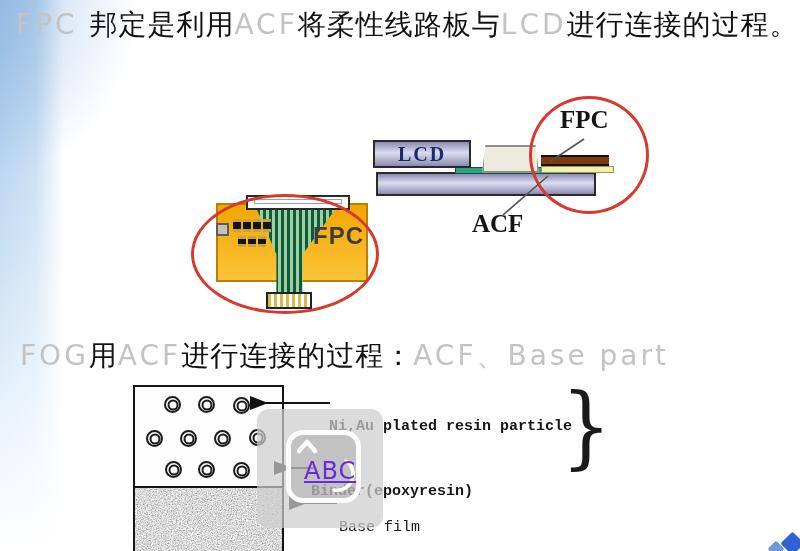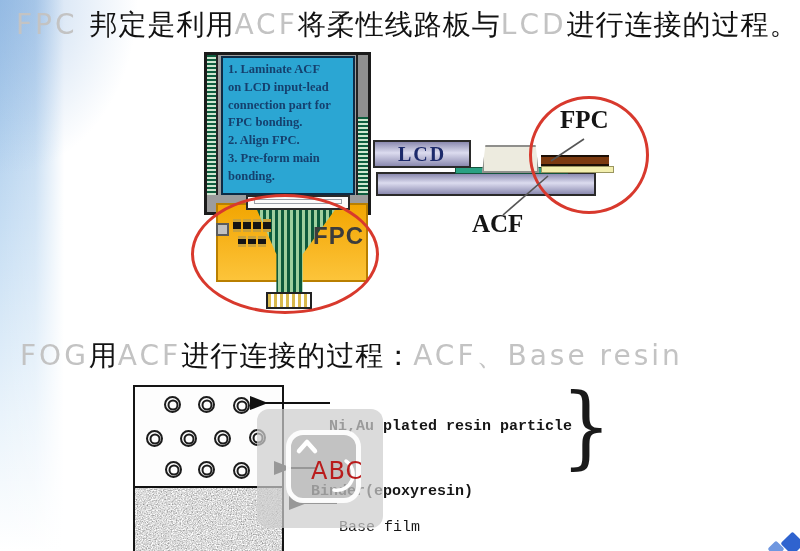--- a/index.html
+++ b/index.html
@@ -100,48 +100,35 @@
   
   .lines-svg { position:absolute; left:0; top:0; width:800px; height:551px; z-index:8; pointer-events:none; }
 
   
   .hud-backdrop { position:absolute; left:257px; top:409px; width:126px; height:119px;
     background:rgba(205,205,205,.72); border-radius:12px; z-index:20; }
   .hud-square { position:absolute; left:286px; top:430px; width:75px; height:73px;
     border:5px solid rgba(255,255,255,.95); border-radius:17px;
     background:rgba(150,150,150,.35); z-index:21; }
   .hud-square svg { position:absolute; left:0; top:0; }
-  .hud-label { position:absolute; left:20px; top:22px; font:24px "DejaVu Sans", sans-serif;
-    color:#b91c1c; letter-spacing:1px; }
+  .hud-label { position:absolute; left:13px; top:22px; font:24px "DejaVu Sans", sans-serif;
+    color:#6d28d9; letter-spacing:1px;text-decoration:underline; }
 </style>
 </head>
 <body>
 
 <div class="slide">
 
   <div class="bg-band"></div>
   <div class="bg-glow"></div>
 
   <div class="heading title-1">
     <span class="latin">FPC </span><span class="cn">邦定是利用</span><span class="latin">ACF</span><span class="cn">将柔性线路板与</span><span class="latin">LCD</span><span class="cn">进行连接的过程。</span>
   </div>
 
-  <div class="device">
-    <div class="strip-left contact-strip"></div>
-    <div class="strip-right">
-      <div class="strip-right-green contact-strip"></div>
-    </div>
-    <div class="screen">1. Laminate ACF
-on LCD input-lead
-connection part for
-FPC bonding.
-2. Align FPC.
-3. Pre-form main
-bonding.</div>
-  </div>
   <div class="fpc-block"></div>
   <div class="ribbon-fan"></div>
   <div class="connector-white">
     <div class="inner"></div>
   </div>
   <div class="tail-connector"></div>
   <div class="chip" style="left:233px; top:219px;"></div>
   <div class="chip" style="left:243px; top:219px;"></div>
   <div class="chip" style="left:253px; top:219px;"></div>
   <div class="chip" style="left:263px; top:219px;"></div>
@@ -158,21 +145,21 @@
   <div class="lcd-bar lavender">
     <span>LCD</span>
   </div>
   <div class="fpc-brown"></div>
   <div class="fpc-cream"></div>
   <div class="red-ellipse circle-side"></div>
   <div class="side-label label-fpc-side">FPC</div>
   <div class="side-label label-acf-side">ACF</div>
 
   <div class="heading title-2">
-    <span class="latin">FOG</span><span class="cn">用</span><span class="latin">ACF</span><span class="cn">进行连接的过程：</span><span class="latin">ACF、Base resin</span>
+    <span class="latin">FOG</span><span class="cn">用</span><span class="latin">ACF</span><span class="cn">进行连接的过程：</span><span class="latin">ACF、Base part</span>
   </div>
 
   <div class="particle-box"></div>
   <div class="base-film">
     <svg width="147" height="65">
       <filter id="grain">
           <feTurbulence type="fractalNoise" baseFrequency="0.8" numOctaves="2"></feTurbulence>
         <feColorMatrix type="saturate" values="0"></feColorMatrix>
         <feComponentTransfer>
             <feFuncA type="linear" slope="0" intercept="1"></feFuncA>

